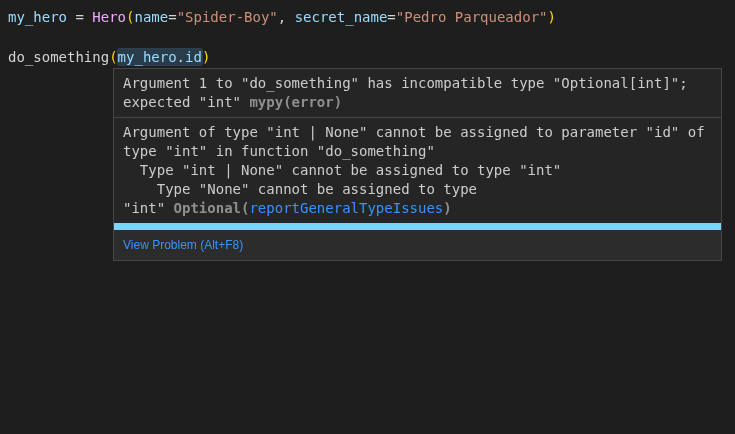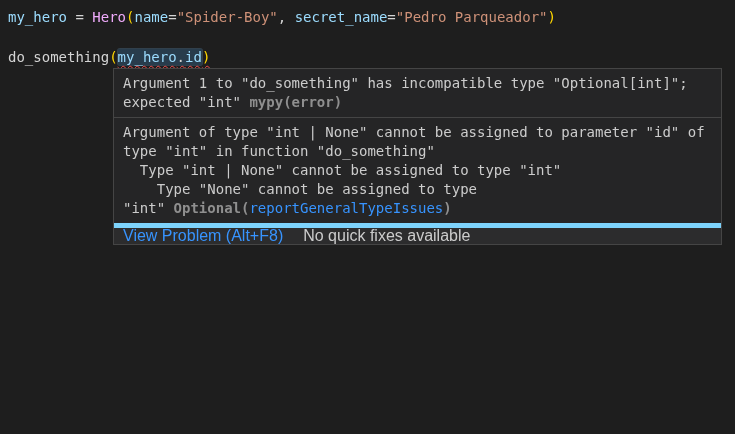--- a/index.html
+++ b/index.html
@@ -23,21 +23,20 @@
     color: #d4d4d4;
     white-space: pre;
   }
   .tok-var    { color: #9cdcfe; }
   .tok-class  { color: #f0abfc; }
   .tok-string { color: #ce9178; }
   .tok-paren  { color: #ffd700; }
   .tok-plain  { color: #d4d4d4; }
 
   .error-range {
-    text-decoration: underline;
     text-decoration-style: wavy;
     text-decoration-color: #f14c4c;
     text-decoration-thickness: 1px;
     text-underline-offset: 3px;
     text-decoration-skip-ink: none;
   }
   .word-highlight {
     background: rgba(56, 104, 146, 0.40);
     border-radius: 2px;
     box-shadow: 0 0 0 1px rgba(86, 130, 163, 0.35);
@@ -60,29 +59,29 @@
     white-space: pre-wrap;
   }
   .tooltip-section + .tooltip-section { border-top: 1px solid #454545; }
   .tooltip-section.variable-info { padding: 3px 9px; }
   .dim-text { color: #8f8f8f; font-weight: bold; }
   .tooltip-link {
     color: #3794ff;
     cursor: pointer;
   }
   .tooltip-statusbar {
-    border-top: 5px solid #7dd3fc;
+    border-top: 7px solid #7dd3fc;
     background: #2c2c2d;
-    height: 21px;
+    height: 37px;
     display: flex;
     align-items: center;
     gap: 20px;
     padding: 0 9px;
     font-family: "Liberation Sans", sans-serif;
-    font-size: 16px;
+    font-size: 12px;
     white-space: nowrap;
   }
   .status-link { color: #3794ff; cursor: pointer; }
   .status-text { color: #cccccc; }
 </style>
 </head>
 <body>
 
 <div class="editor">
 
@@ -99,17 +98,16 @@
 
     <div class="tooltip-section"><span>Argument of type "int | None" cannot be assigned to parameter "id" of
 type "int" in function "do_something"
   Type "int | None" cannot be assigned to type "int"
     Type "None" cannot be assigned to type
 "int" </span><span class="dim-text">Optional(</span><span class="tooltip-link">reportGeneralTypeIssues</span><span class="dim-text">)</span></div>
 
 
     <div class="tooltip-statusbar">
       <span class="status-link">View Problem (Alt+F8)</span>
-      <span class="status-text">No quick fixes available</span>
     </div>
 
   </div>
 </div>
 
 </body></html>

